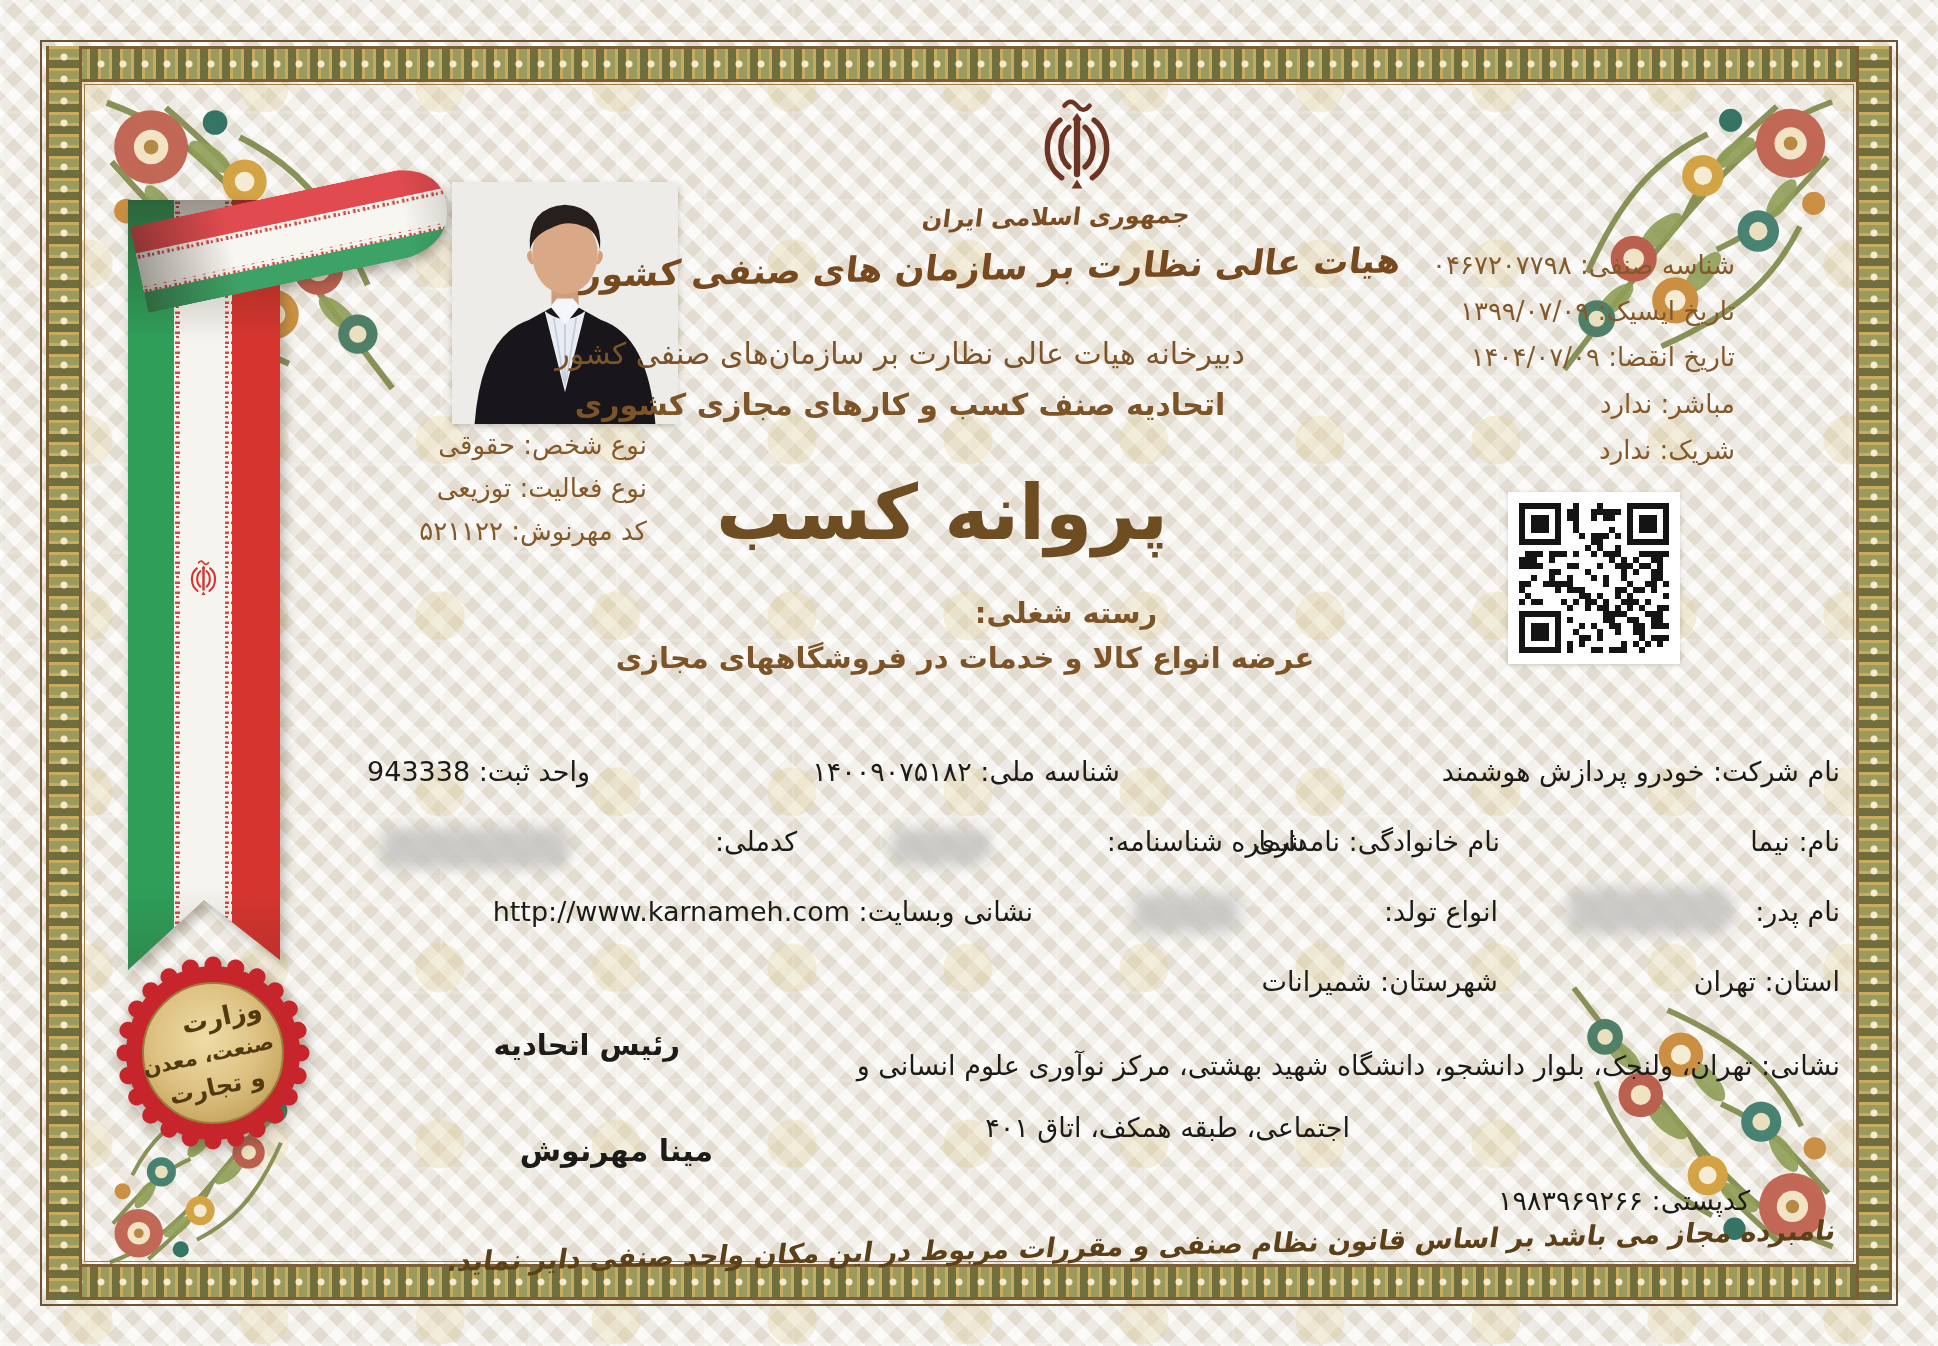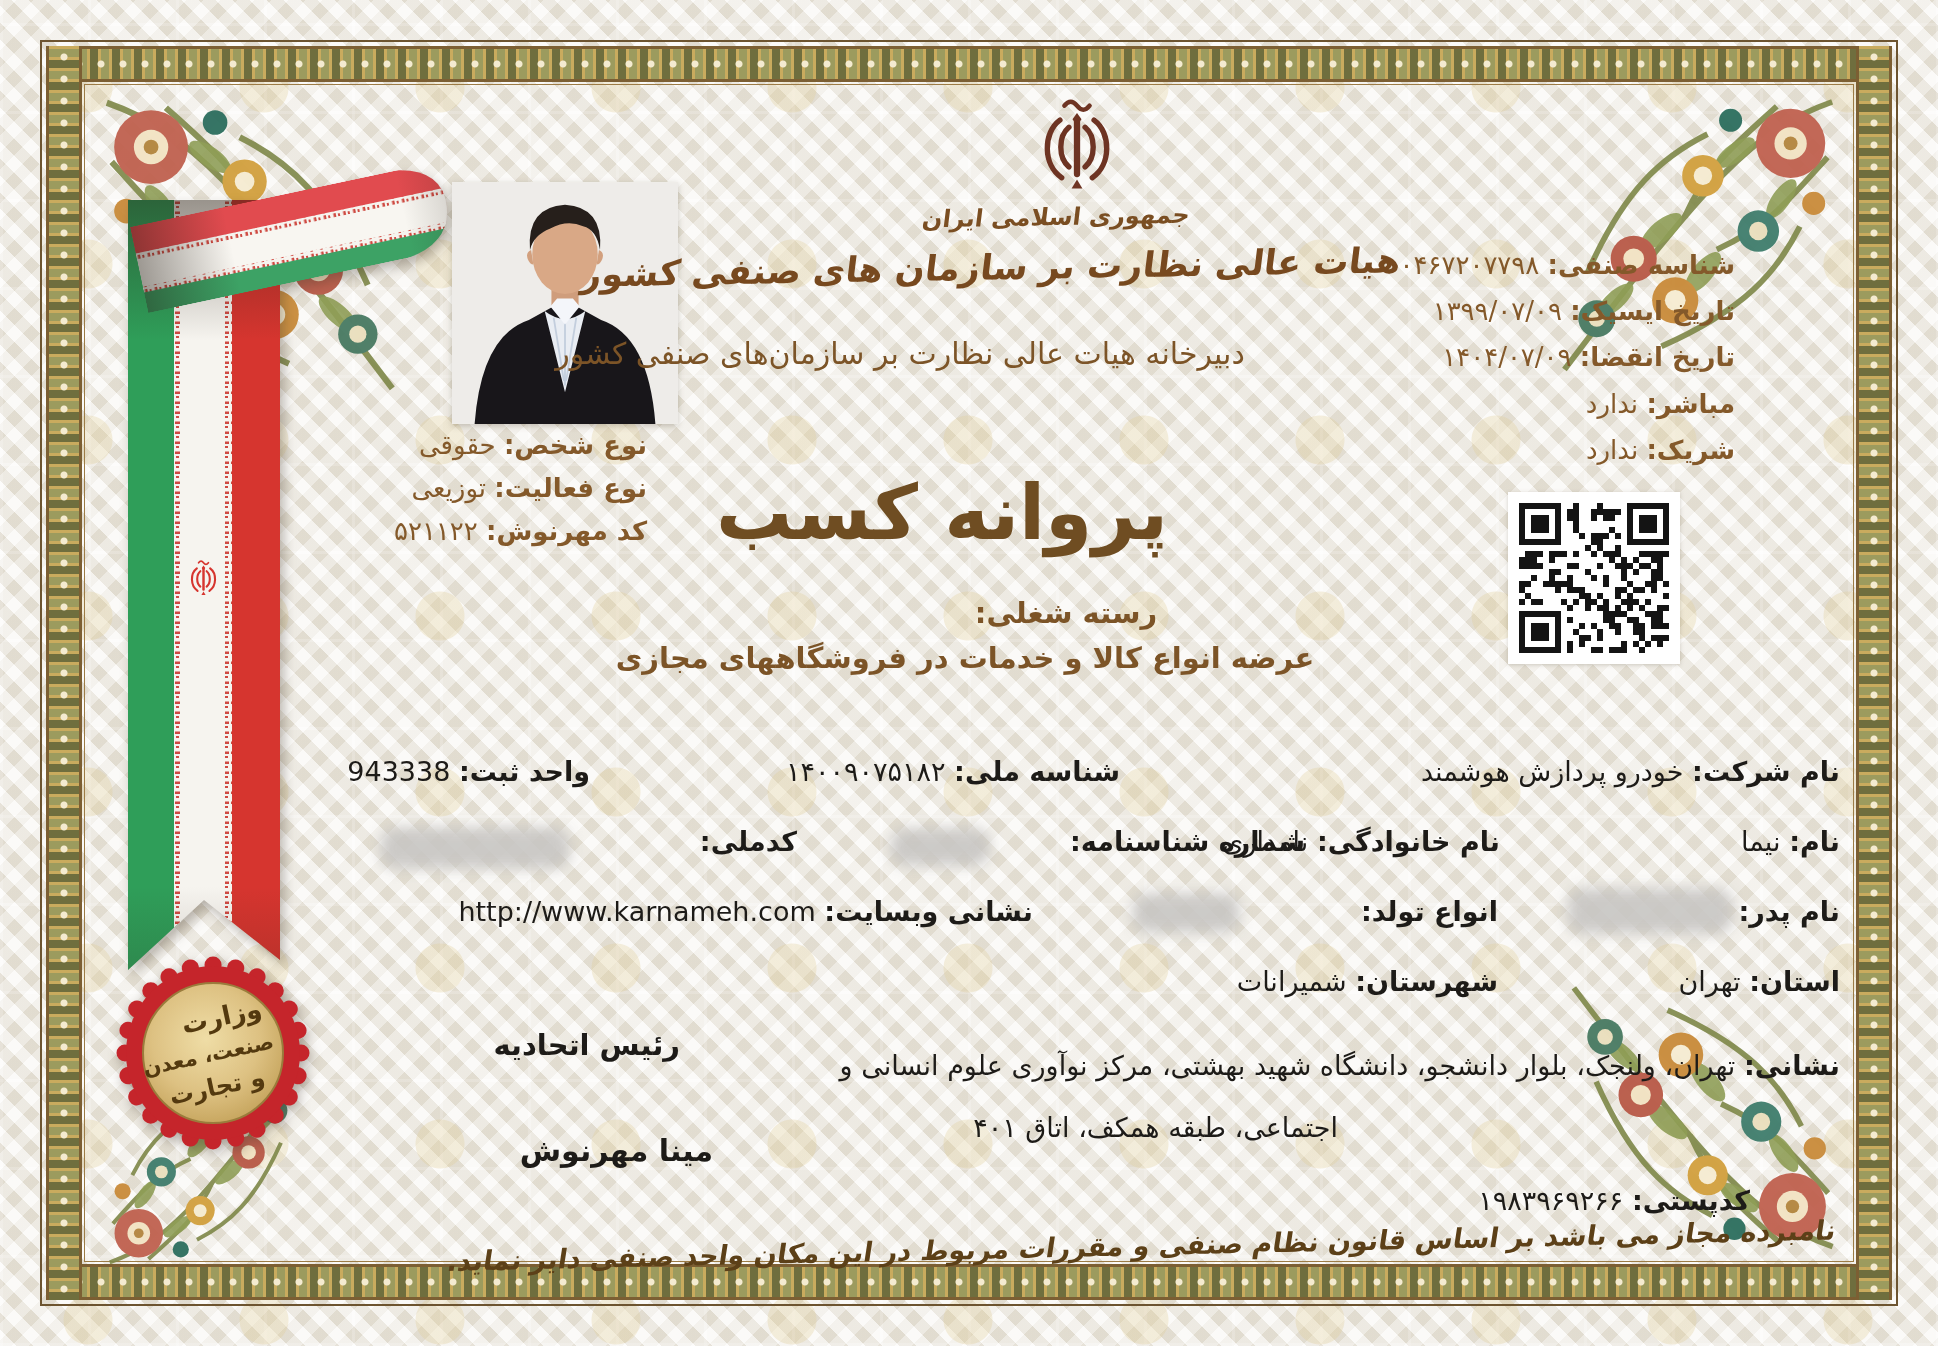--- a/index.html
+++ b/index.html
@@ -32,21 +32,21 @@
       repeating-linear-gradient(0deg,#6f6e3e 0 8px,#c9ab5e 8px 11px,#9c9b5e 11px 19px,#c9ab5e 19px 22px);
     background-size:30px 22px,30px 22px;
     border-left:3px solid #7c5f33;border-right:3px solid #7c5f33;}
   .bd-left{left:46px}.bd-right{right:46px}
   .orn{position:absolute;opacity:.95;}
   .flipx{transform:scaleX(-1)} .flipy{transform:scaleY(-1)} .flipxy{transform:scale(-1,-1)}
   
   .t{position:absolute;white-space:nowrap;color:#1d1b18;font-size:27px;direction:rtl;}
   .c{text-align:center;}
   .brown{color:#84592a;}
-  .lbl{font-weight:bold;}
+  .lbl{font-weight:normal;}
   .callig{transform:skewX(-8deg) rotate(-1deg);}
   .blur{position:absolute;background:#c8c6c3;border-radius:16px;filter:blur(7px);opacity:.9;}
   .ltr{direction:ltr;unicode-bidi:embed;}
   .qr-box{position:absolute;left:1508px;top:492px;width:172px;height:172px;background:#fff;
           box-shadow:0 1px 4px rgba(90,80,60,.25);}
   .qr-box svg{position:absolute;left:11px;top:11px;width:150px;height:150px;}
   .photo{position:absolute;left:452px;top:182px;width:226px;height:242px;background:#f4f3f0;
          box-shadow:0 2px 6px rgba(90,80,60,.3);}
   .ribbon{position:absolute;left:90px;top:140px;width:380px;height:880px;
           filter:drop-shadow(4px 6px 6px rgba(70,58,44,.35));}
@@ -414,20 +414,21 @@
         <rect x="0" y="144" width="42" height="6" fill="#141414"></rect>
         <rect x="0" y="108" width="6" height="42" fill="#141414"></rect>
         <rect x="36" y="108" width="6" height="42" fill="#141414"></rect>
         <rect x="12" y="120" width="18" height="18" fill="#141414"></rect>
       </svg>
   </div>
 
   <div class="t c brown callig" style="left:856px;top:203px;width:400px;font-size:24px;font-weight:bold;color:#7a4e22">جمهوری اسلامی ایران</div>
   <div class="t c brown callig" style="left:760px;top:246px;width:640px;font-size:35px;font-weight:bold;color:#77491f">هیات عالی نظارت بر سازمان های صنفی کشور</div>
   <div class="t c" style="left:460px;top:336px;width:880px;font-size:30px;font-weight:normal;color:#7c5427">دبیرخانه هیات عالی نظارت بر سازمان‌های صنفی کشور</div>
+  <div class="t c" style="left:460px;top:387px;width:880px;font-size:30px;font-weight:bold;color:#7c5427">اتحادیه صنف کسب و کارهای مجازی کشوری</div>
   <div class="t c" style="left:592px;top:468px;width:700px;font-size:76px;font-weight:bold;color:#6f4d22">پروانه کسب</div>
   <div class="t c" style="left:866px;top:596px;width:400px;font-size:29px;font-weight:bold;color:#7c5427">رسته شغلی:</div>
   <div class="t c" style="left:515px;top:641px;width:900px;font-size:29px;font-weight:bold;color:#7c5427">عرضه انواع کالا و خدمات در فروشگاههای مجازی</div>
 
   <div class="t brown" style="right:203px;top:250px;font-size:26px">
     <span class="lbl">شناسه صنفی:</span>
     <span>۰۴۶۷۲۰۷۷۹۸</span>
   </div>
   <div class="t brown" style="right:203px;top:296px;font-size:26px">
     <span class="lbl">تاریخ ایسیک:</span>
@@ -508,21 +509,21 @@
   </div>
   <div class="t" style="right:440px;top:966px">
     <span class="lbl">شهرستان:</span>
     <span>شمیرانات</span>
   </div>
 
   <div class="t" style="right:98px;top:1050px">
     <span class="lbl">نشانی:</span>
     <span>تهران، ولنجک، بلوار دانشجو، دانشگاه شهید بهشتی، مرکز نوآوری علوم انسانی و</span>
   </div>
-  <div class="t" style="right:600px;top:1112px">
+  <div class="t" style="right:588px;top:1112px">
     <span>اجتماعی، طبقه همکف، اتاق ۴۰۱</span>
   </div>
 
   <div class="t" style="right:188px;top:1185px">
     <span class="lbl">کدپستی:</span>
     <span>۱۹۸۳۹۶۹۲۶۶</span>
   </div>
 
   <div class="t" style="right:1258px;top:1028px;font-size:29px;font-weight:bold">رئیس اتحادیه</div>
   <div class="t" style="right:1225px;top:1133px;font-size:30px;font-weight:bold">مینا مهرنوش</div>

